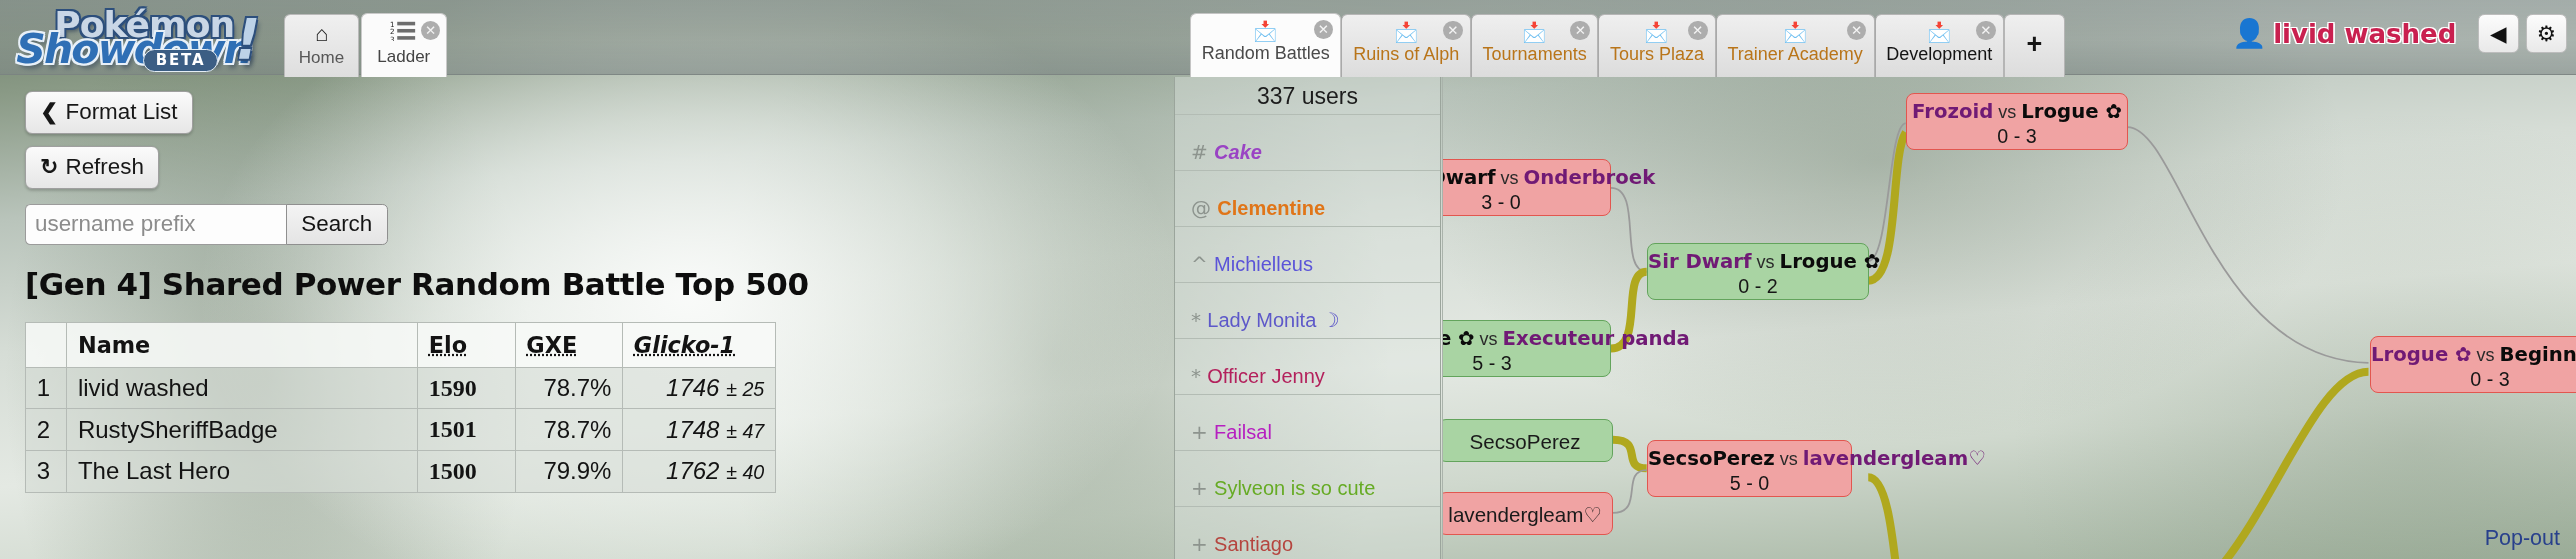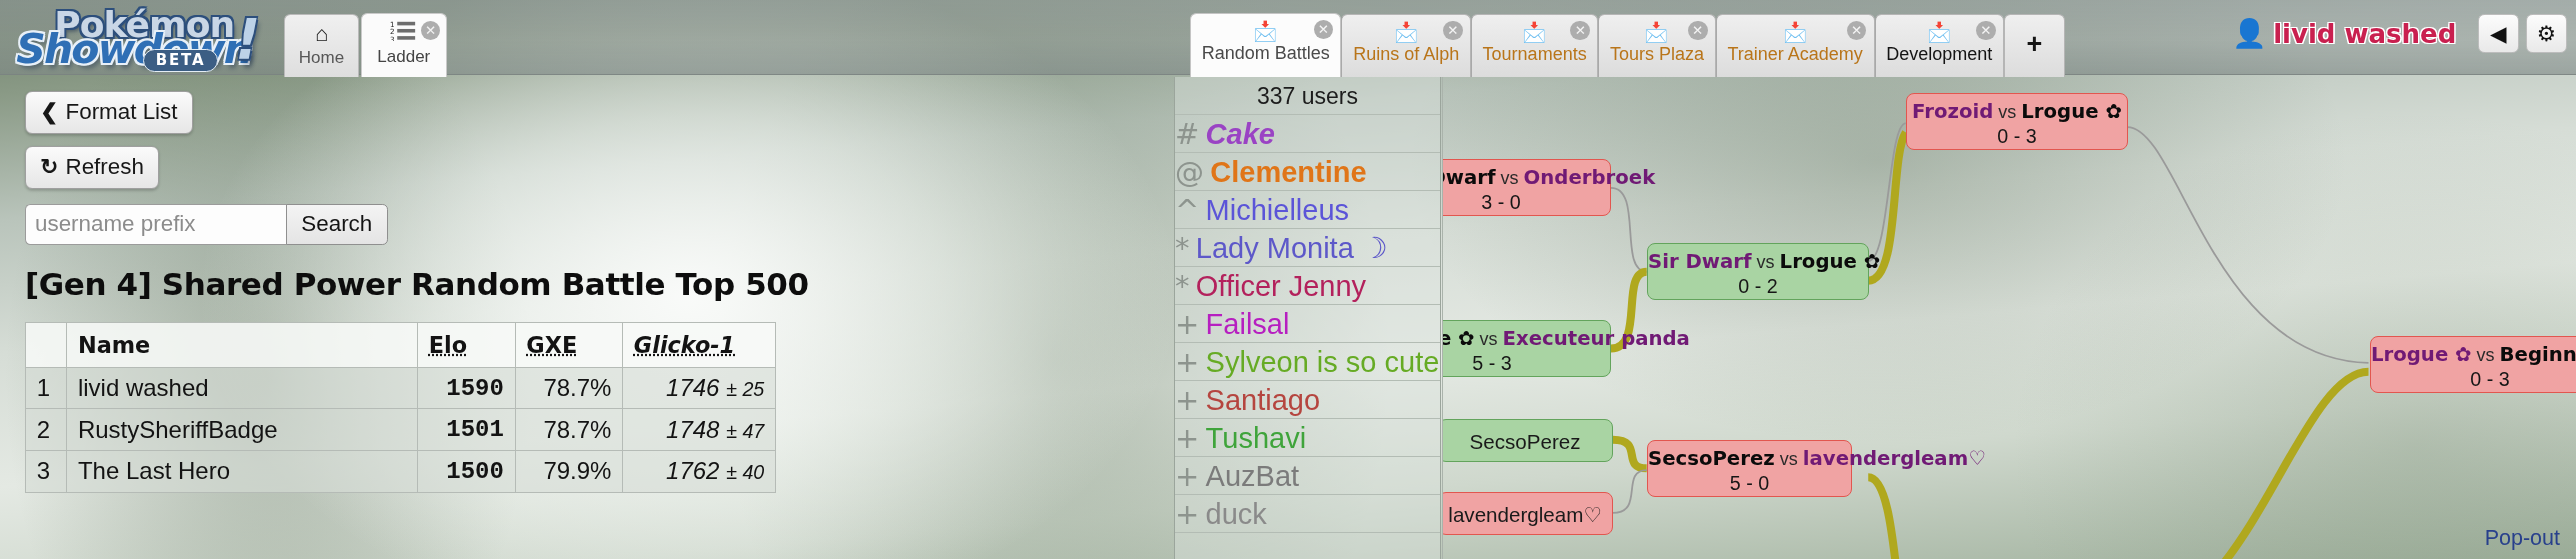--- a/index.html
+++ b/index.html
@@ -204,44 +204,45 @@
     background: rgba(247,249,247,.88);
     font-family: "DejaVu Sans", sans-serif;
     font-weight: bold; text-align: left;
     font-size: 22.4px;
     padding: 9px 10.7px;
   }
   .ladder-table thead th.sortable { text-decoration: underline; text-decoration-style: dotted; }
   .ladder-table tbody td { background: rgba(214,221,215,.62); }
   .col-rank { width: 41px; text-align: left; }
   .col-name { width: 349px; }
-  .col-elo  { width: 97px; text-align: right; font-weight: bold; font-family: Liberation Mono, monospace; }
+  .col-elo  { width: 97px; text-align: left; font-weight: bold; font-family: Liberation Serif, serif; }
   .col-gxe  { width: 107px; text-align: right; }
   .col-glicko { width: 152px; text-align: right; font-style: italic; }
   .col-glicko .dev { font-size: 19.7px; }
 
   
   .userlist {
     position: absolute; left: 1174px; top: 0; width: 267px; height: 483px;
     border-left: 1.8px solid #9ba59c; border-right: 1.8px solid #9ba59c;
     background: rgba(222,229,223,.42);
     overflow: hidden;
   }
   .userlist-head {
     height: 38px; line-height: 38px; text-align: center;
     font-size: 23px; color: #1c1c1c;
     border-bottom: 0.9px solid #b3bcb4;
   }
   .userrow {
     height: 38px; line-height: 38px;
-    padding-left: 0;
+    padding-left: 16px;
     border-bottom: 0.9px solid #b3bcb4;
-    font-size: 29px;
+    font-size: 20px;
     white-space: nowrap; overflow: hidden;
     cursor: pointer;
+    margin-top: 18px;
   }
   .userrow .rank { color: #8d948e; margin-right: 6.3px; font-family: "DejaVu Sans", sans-serif; }
   .userrow .uname { font-weight: normal; }
   .userrow.b .uname { font-weight: bold; }
   .userrow.bi .uname { font-weight: bold; font-style: italic; }
 
   
   .bracket-panel {
     position: absolute; left: 1442px; top: 0; width: 1134px; height: 483px;
     overflow: hidden;

